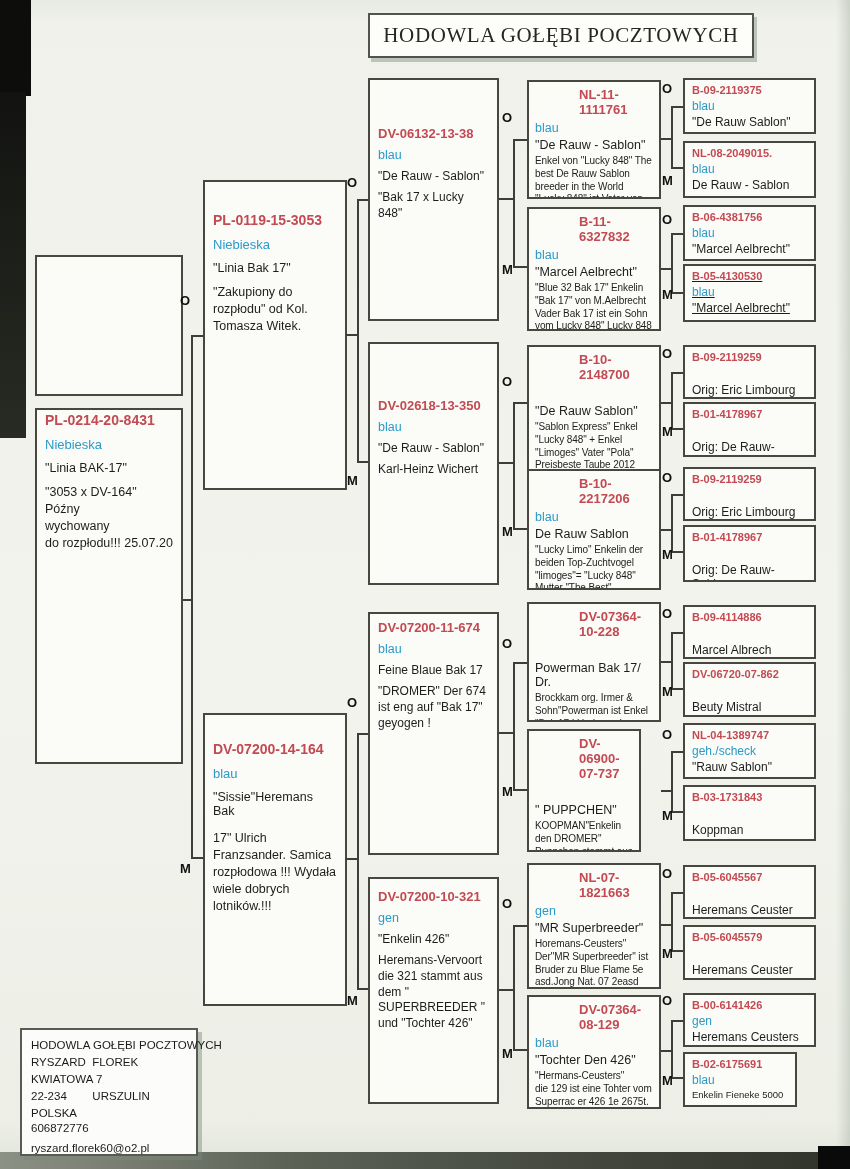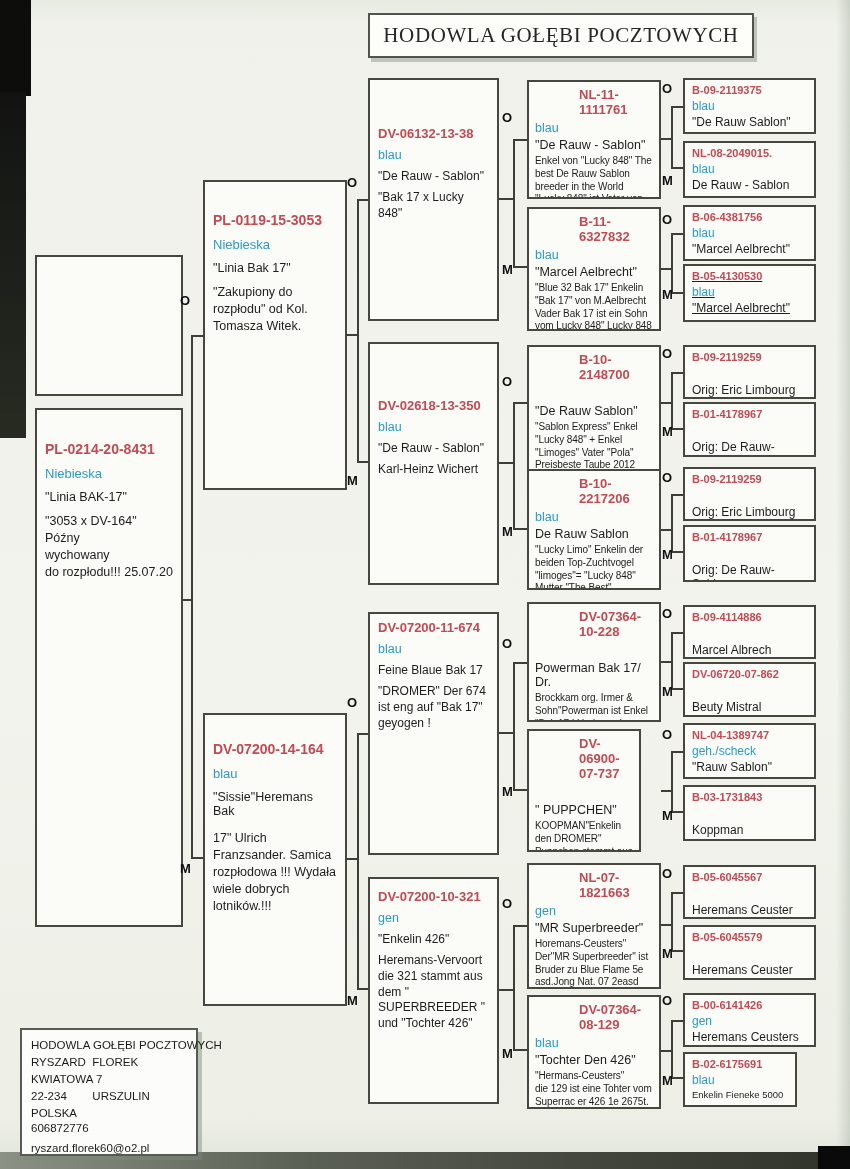--- a/index.html
+++ b/index.html
@@ -66,21 +66,21 @@
 
   <div class="strip-left-top"></div>
   <div class="strip-left"></div>
   <div class="edge-right"></div>
   <div class="strip-bottom"></div>
   <div class="corner-block"></div>
 
   <div class="title">HODOWLA GOŁĘBI POCZTOWYCH</div>
 
   <div class="pbox g1" style="left:35px;top:255px;width:148px;height:141px;"></div>
-  <div class="pbox g1" style="left:35px;top:408px;width:148px;height:519px;padding-top:31px;">
+  <div class="pbox g1" style="left:35px;top:408px;width:148px;height:356px;padding-top:2px;">
     <div class="ring">PL-0214-20-8431</div>
     <div class="cw">Niebieska</div>
     <div class="pname">"Linia BAK-17"</div>
     <div class="pdesc">"3053 x DV-164" Późny
 wychowany
 do rozpłodu!!! 25.07.20</div>
   </div>
 
   <div class="pbox g1" style="left:203px;top:180px;width:144px;height:310px;padding-top:30px;">
     <div class="ring">PL-0119-15-3053</div>

